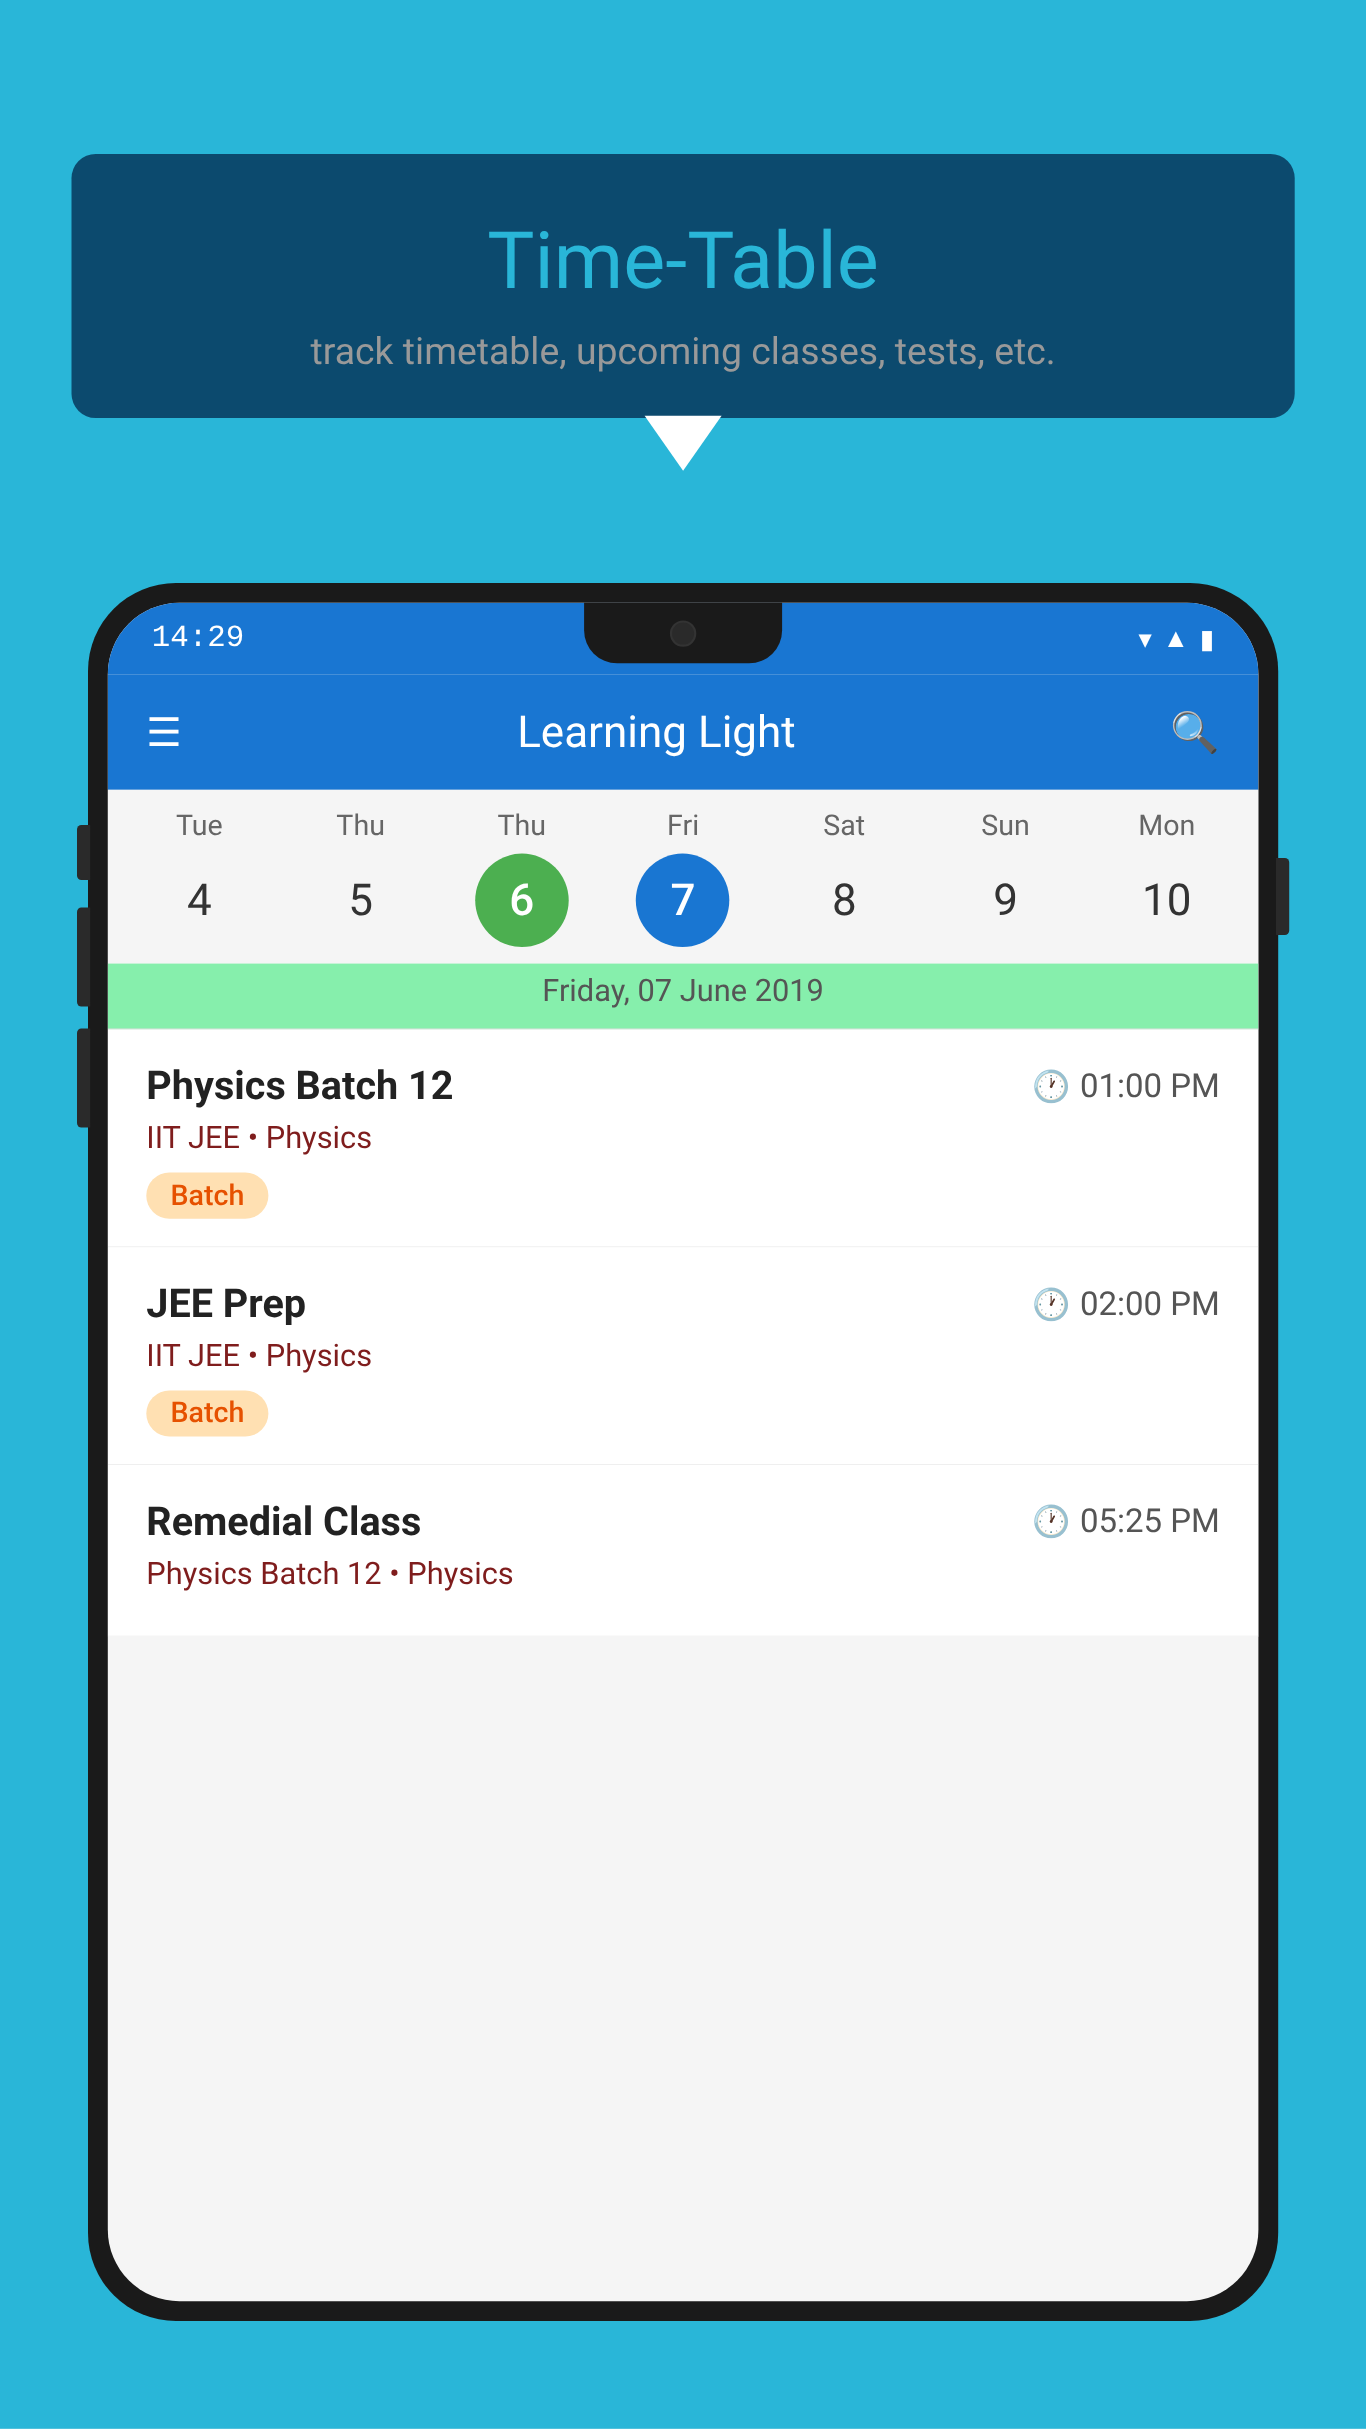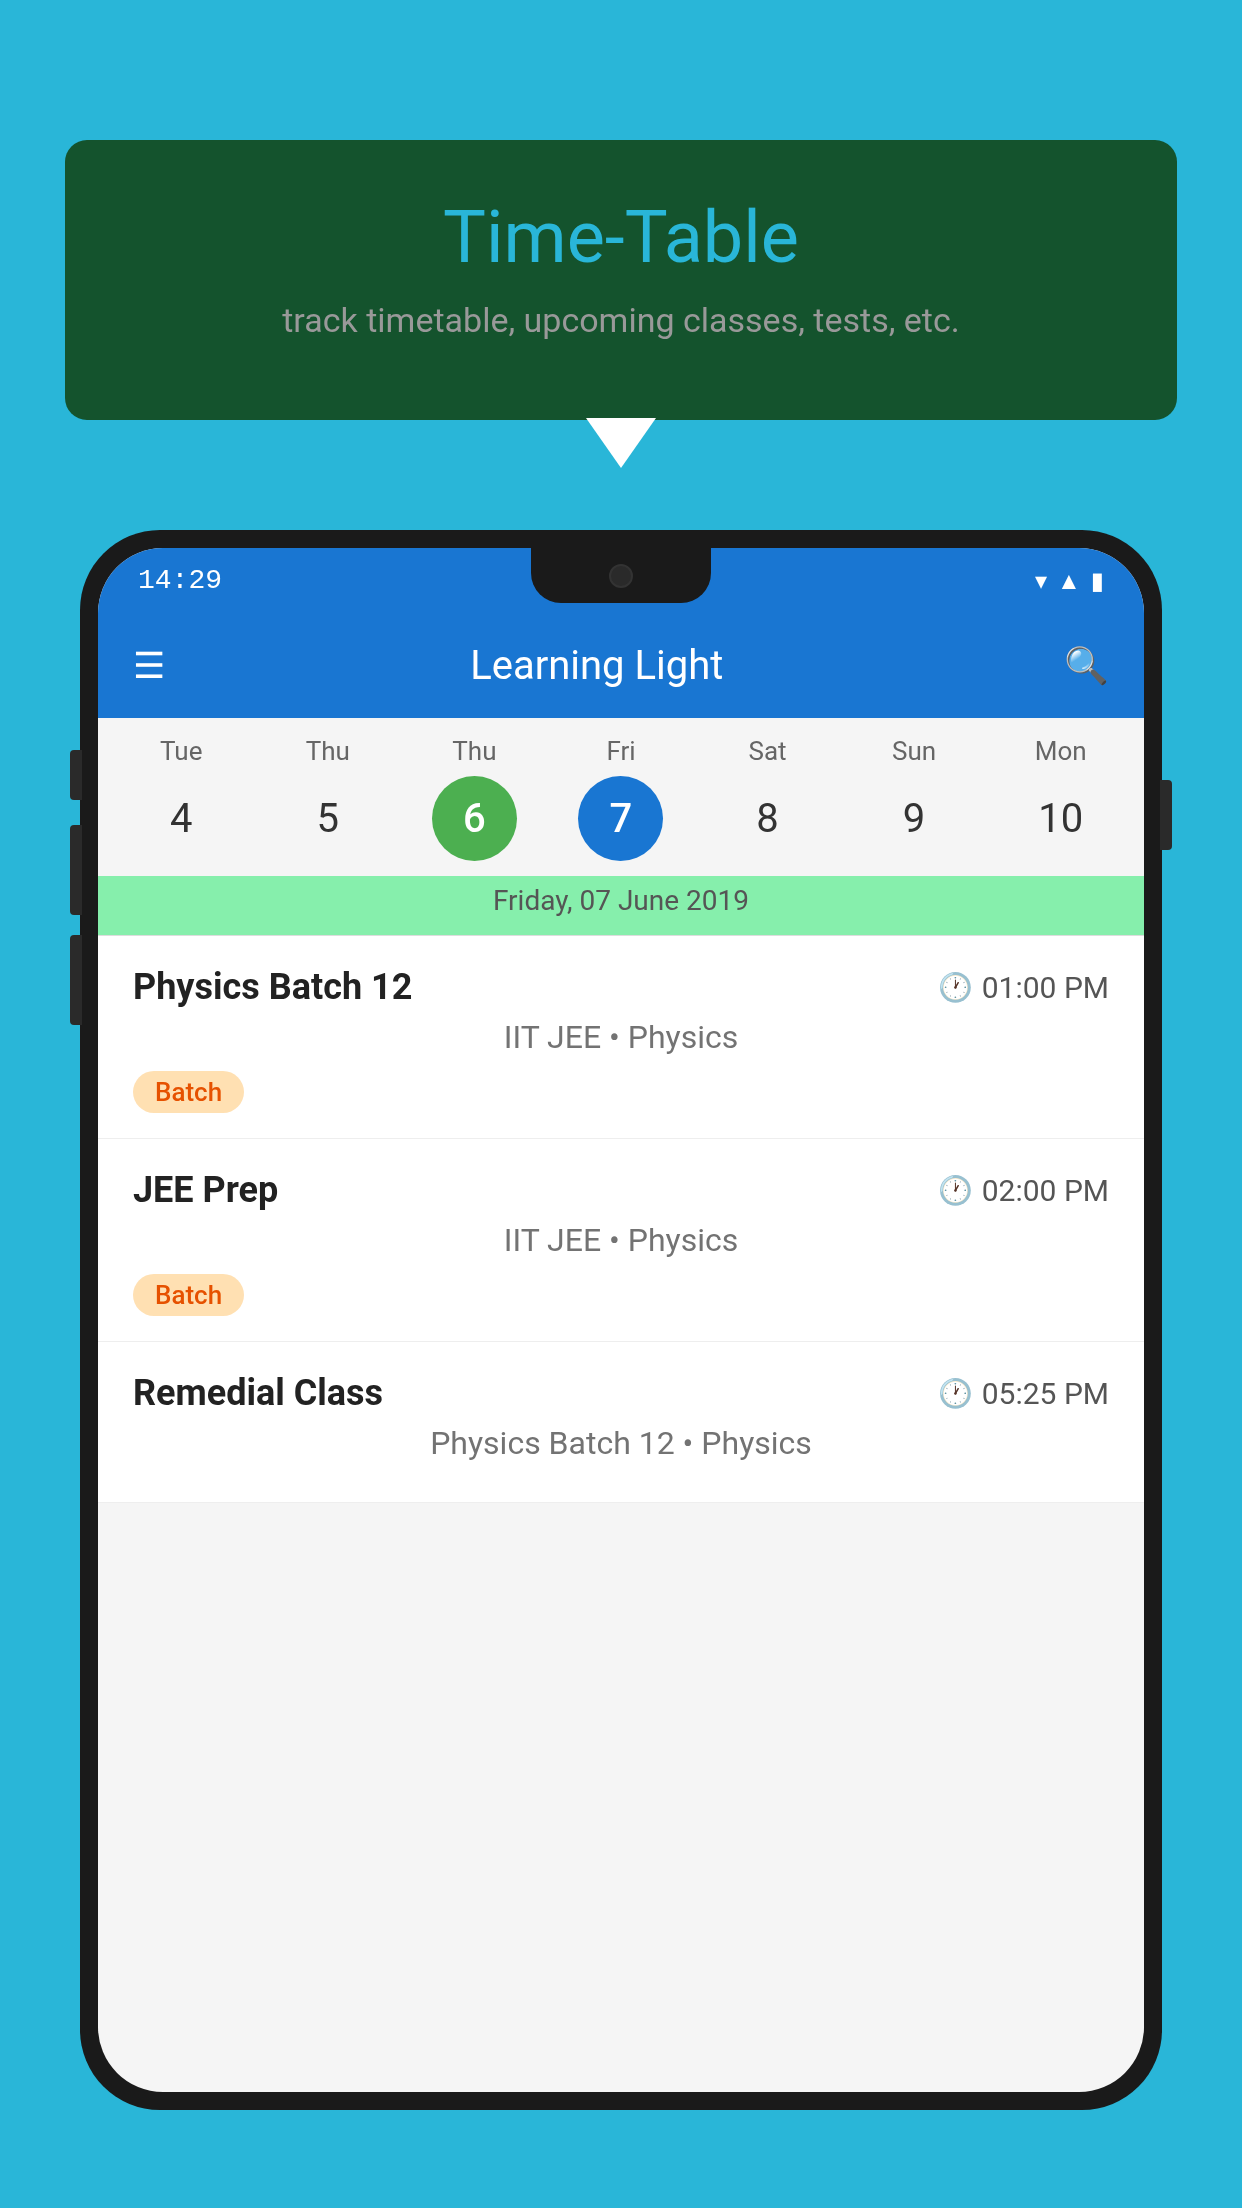--- a/index.html
+++ b/index.html
@@ -16,23 +16,23 @@
 
     
     .speech-bubble-container {
       position: absolute;
       top: 140px;
       left: 65px;
       right: 65px;
     }
 
     .speech-bubble {
-      background: #14532d;
+      background: #0c4a6e;
       border-radius: 22px;
-      padding: 55px 60px 80px 60px;
+      padding: 55px 60px 40px 60px;
       text-align: center;
       position: relative;
     }
 
     .speech-bubble::after {
       content: '';
       position: absolute;
       bottom: -48px;
       left: 50%;
       transform: translateX(-50%);
@@ -259,24 +259,23 @@
       font-size: 30px;
       color: #555;
     }
 
     .clock-icon {
       font-size: 28px;
       color: #888;
     }
 
     .schedule-item-sub {
-      font-size: 32px;
-      color: #737373;
+      font-size: 28px;
+      color: #7f1d1d;
       margin-bottom: 15px;
-      text-align: center;
     }
 
     .batch-badge {
       display: inline-block;
       background: #FFE0B2;
       color: #E65100;
       border-radius: 25px;
       padding: 6px 22px;
       font-size: 26px;
       font-weight: 500;

